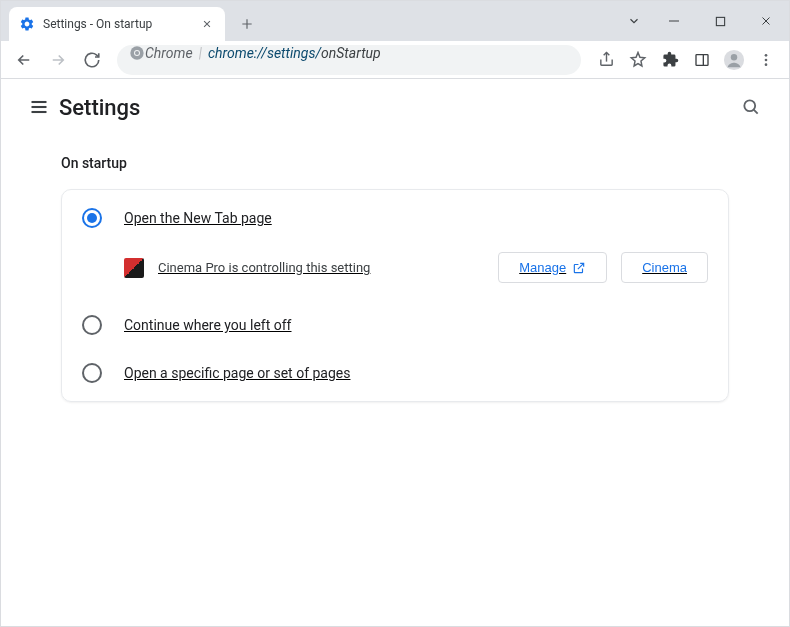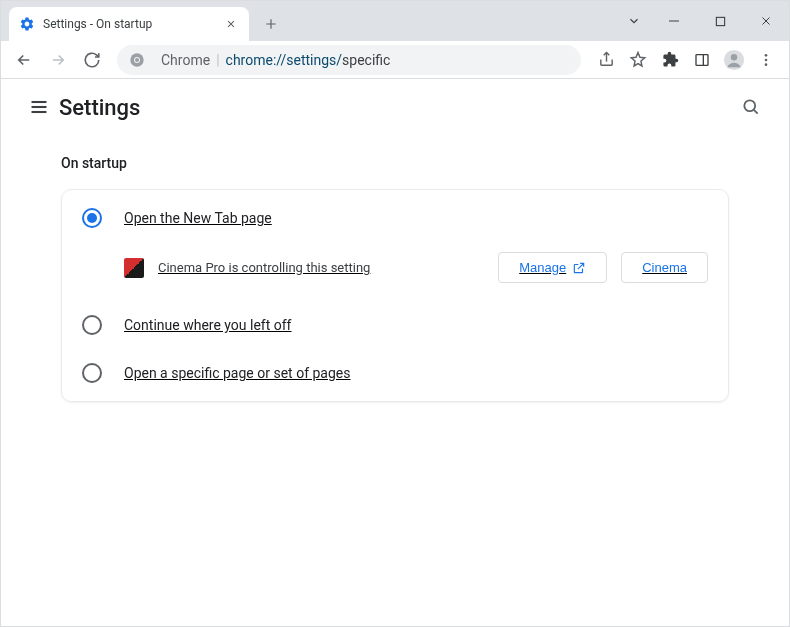--- a/index.html
+++ b/index.html
@@ -24,21 +24,21 @@
       background: #dee1e6;
       height: 40px;
       display: flex;
       align-items: flex-end;
       padding-left: 8px;
       position: relative;
     }
     .tab {
       background: #fff;
       height: 34px;
-      width: 240px;
+      width: 216px;
       border-radius: 8px 8px 0 0;
       display: flex;
       align-items: center;
       padding: 0 10px;
       font-size: 12px;
       color: #3c4043;
       gap: 8px;
     }
     .tab-favicon {
       width: 16px;
@@ -114,24 +114,25 @@
       color: #5f6368;
       border-radius: 50%;
     }
     .toolbar-btn.disabled { color: #bdc1c6; cursor: default; }
     .omnibox {
       flex: 1;
       height: 30px;
       background: #f1f3f4;
       border-radius: 15px;
       display: flex;
-      align-items: center;
+      align-items: flex-start;
       padding: 0 12px;
-      gap: 16px;
+      gap: 0;
       margin: 0 6px;
+      font-style: italic;
     }
     .omnibox-icon { color: #5f6368; display: flex; }
     .omnibox-text { font-size: 14px; color: #202124; display: flex; align-items: center; }
     .omnibox-text .url-host { color: #5f6368; }
     .omnibox-text .url-divider { color: #c0c2c5; margin: 0 6px; }
     .omnibox-text .url-path { color: #0c4a6e; }
     .toolbar-right { display: flex; align-items: center; gap: 2px; }
     
     .settings-header {
       height: 56px;
@@ -317,21 +318,21 @@
         <svg width="16" height="16" viewBox="0 0 24 24">
             <circle cx="12" cy="12" r="10" fill="#9aa0a6"></circle>
             <circle cx="12" cy="12" r="4.5" fill="#f1f3f4"></circle>
             <circle cx="12" cy="12" r="3" fill="#9aa0a6"></circle>
           </svg>
       </span>
       <span class="omnibox-text">
         <span class="url-host">Chrome</span>
         <span class="url-divider">|</span>
         <span class="url-path">chrome://settings/</span>
-          <span style="color:#3c4043;">specific</span>
+          <span style="color:#3c4043;">onStartup</span>
       </span>
     </div>
     <div class="toolbar-right">
       <div class="toolbar-btn">
         <svg width="17" height="17" viewBox="0 0 24 24" fill="none" stroke="#5f6368" stroke-width="2">
             <path d="M4 12v7a1 1 0 001 1h14a1 1 0 001-1v-7"></path>
             <path d="M16 6l-4-4-4 4"></path>
             <path d="M12 2v13"></path>
           </svg>
       </div>

